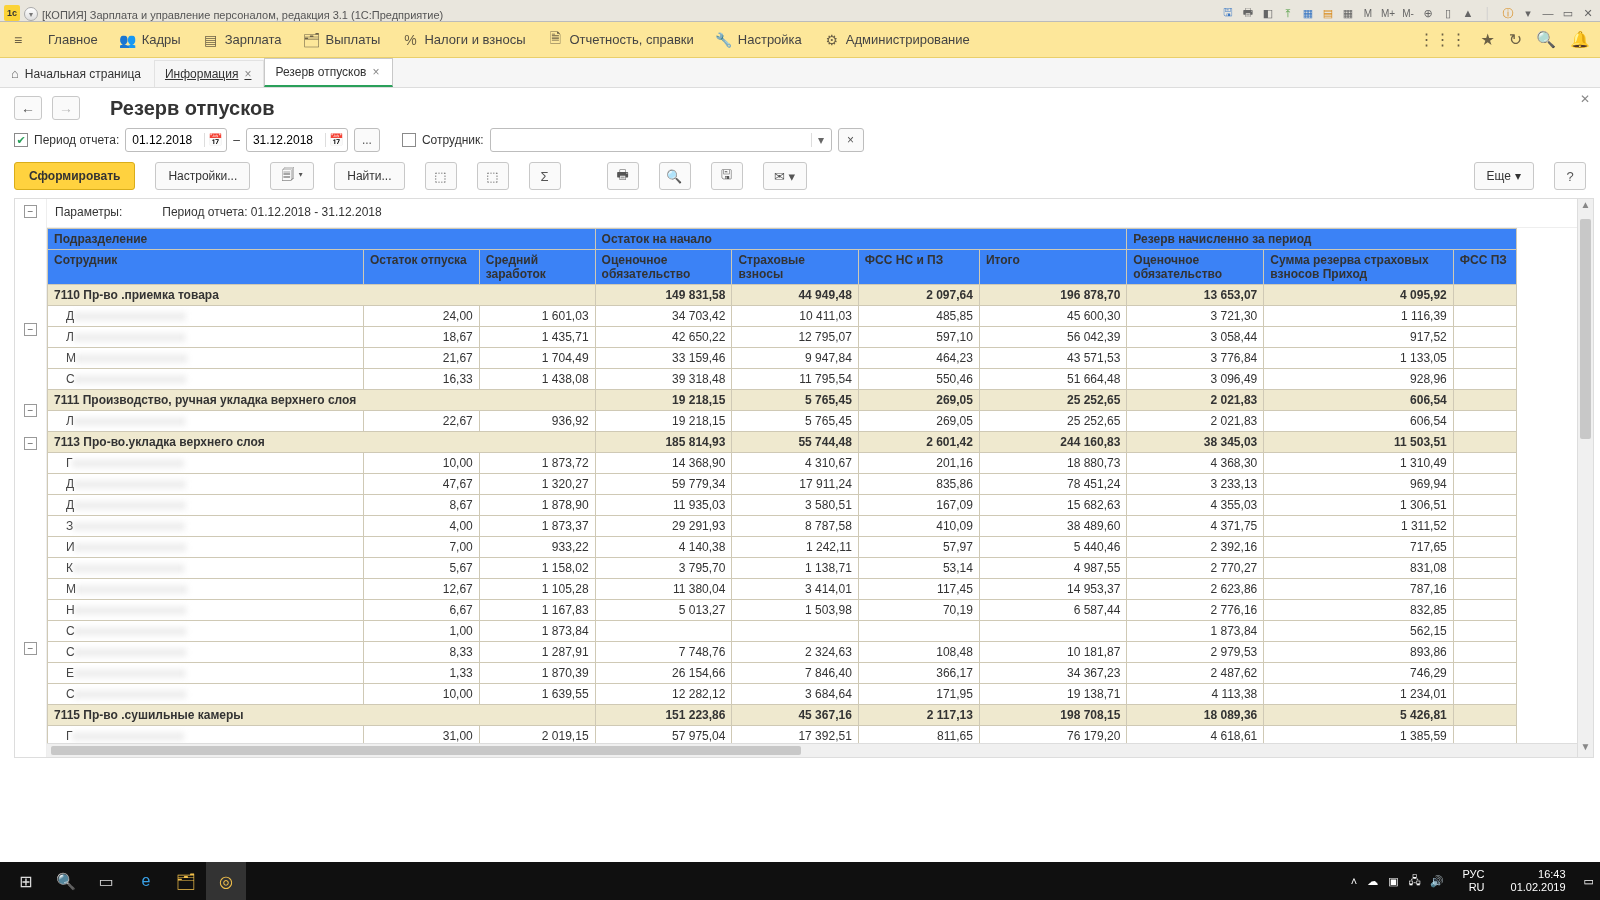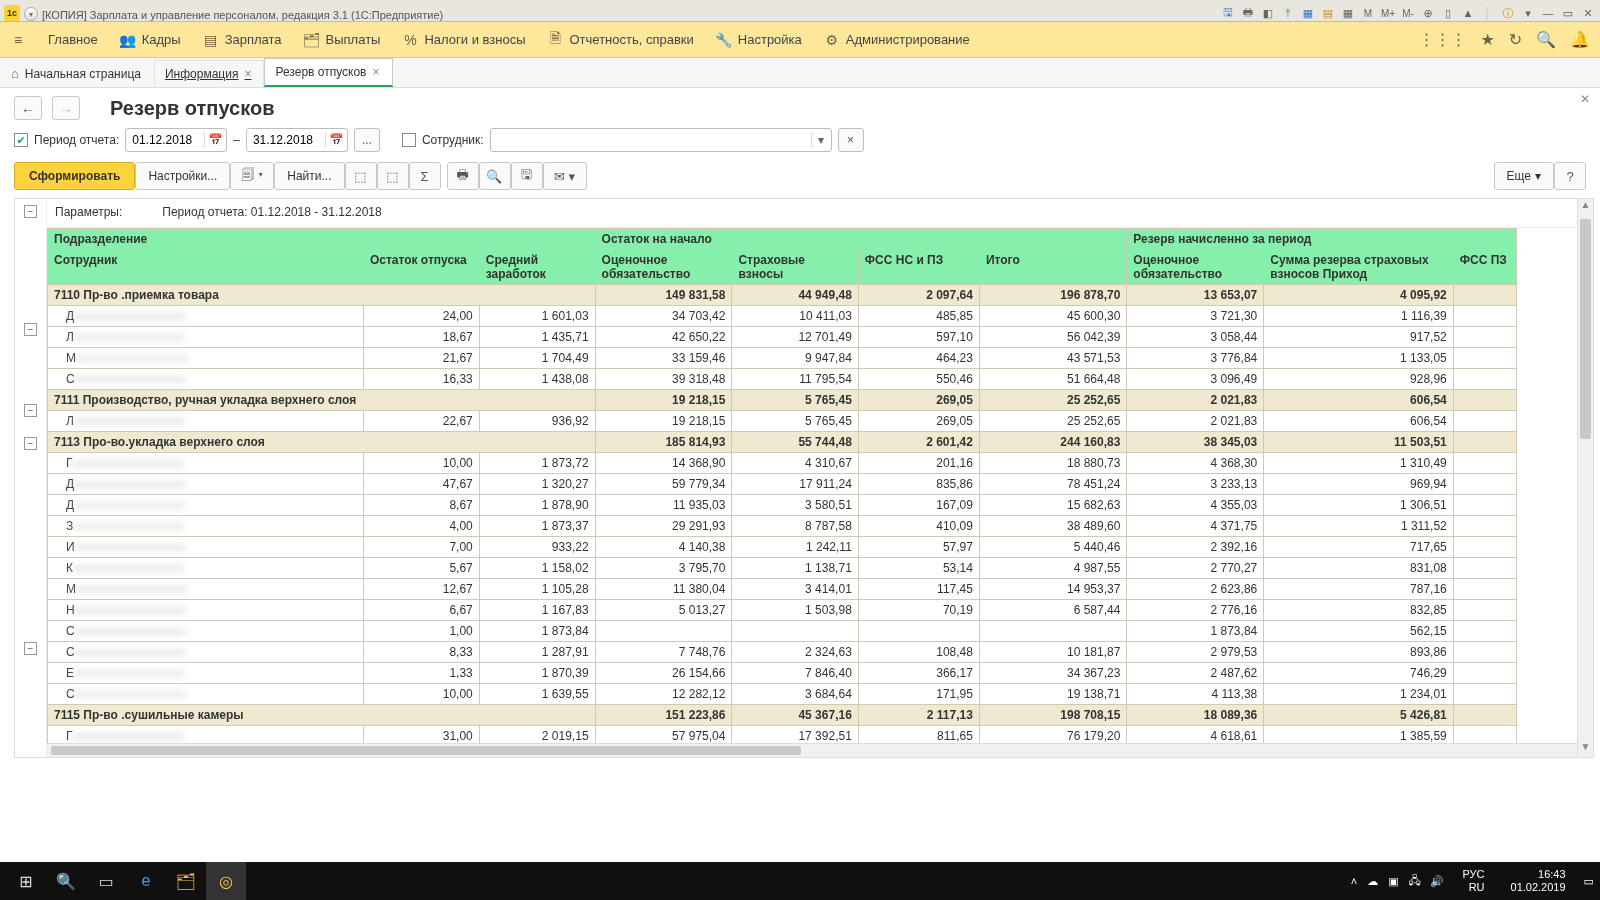--- a/index.html
+++ b/index.html
@@ -36,35 +36,35 @@
   .filterrow { padding:6px 14px; display:flex; align-items:center; gap:6px; font-size:12px;}
   .chk { width:14px; height:14px; border:1px solid #8a8a8a; background:#fff; display:inline-flex; align-items:center; justify-content:center; font-size:11px; color:#2aa05a;}
   .dateinp { display:inline-flex; align-items:center; border:1px solid #bdbdbd; border-radius:3px; height:24px; background:#fff;}
   .dateinp input{ border:none; width:78px; padding:0 6px; font-size:12px; outline:none; background:transparent;}
   .dateinp .cal{ width:22px; text-align:center; color:#666; border-left:1px solid #ddd; font-size:12px;}
   .sqbtn { height:24px; min-width:26px; padding:0 6px; border:1px solid #bdbdbd; border-radius:3px; background:#fafafa; display:inline-flex; align-items:center; justify-content:center; font-size:12px; color:#555;}
   .empsel { display:inline-flex; height:24px; border:1px solid #bdbdbd; border-radius:3px; background:#fff; align-items:center;}
   .empsel input{ border:none; width:320px; padding:0 6px; font-size:12px; outline:none; background:transparent; color:#999;}
   .empsel .dd{ width:20px; text-align:center; color:#666; border-left:1px solid #ddd;}
   
-  .actionrow { padding:4px 14px 8px; display:flex; align-items:center; gap:0;}
+  .actionrow { padding:4px 14px 8px; display:flex; align-items:center; gap:20px;}
   .btn-main { height:28px; padding:0 14px; background:#ffd23f; border:1px solid #d9ad1a; border-radius:3px; font-weight:bold; font-size:12px; color:#333;}
   .btn-plain { height:28px; padding:0 12px; border:1px solid #c8c8c8; border-radius:3px; background:#fafafa; font-size:12px; color:#333; display:inline-flex; align-items:center; gap:4px;}
   .btn-icon { height:28px; width:32px; border:1px solid #c8c8c8; border-radius:3px; background:#fafafa; display:inline-flex; align-items:center;justify-content:center; font-size:13px; color:#555;}
   .btn-icon.dd{width:44px;}
   .actionrow .grow{flex:1;}
   
   .reportwrap { margin:0 6px 6px 14px; border:1px solid #ddd; height:560px; overflow:hidden; position:relative; display:flex;}
   .treecol { width:32px; flex:0 0 32px; border-right:1px solid #eee; padding-top:4px;}
   .treecol .tg { width:13px; height:13px; border:1px solid #999; margin:2px auto 0; font-size:10px; line-height:11px; text-align:center; color:#555; background:#fff;}
   .scrollbody { flex:1; overflow-x:auto; overflow-y:hidden; position:relative;}
   .params { padding:6px 8px 8px; font-size:12px; color:#333; border-bottom:1px solid #eee; display:flex; gap:40px;}
   table.rpt { border-collapse:collapse; table-layout:fixed; width:1470px; font-size:12px; }
   table.rpt th, table.rpt td { border:1px solid #cfc9b5; padding:3px 6px; overflow:hidden; white-space:nowrap; text-overflow:ellipsis; }
-  table.rpt thead th { background:#86efac; font-weight:600; text-align:left; color:#333; vertical-align:top; height:20px;}
+  table.rpt thead th { background:#3b82f6; font-weight:600; text-align:left; color:#333; vertical-align:top; height:20px;}
   table.rpt thead tr.r2 th { font-weight:600;}
   .num { text-align:right; font-variant-numeric: tabular-nums;}
   tr.group td { background:#efe9cf; font-weight:bold; }
   tr.group td.name { text-align:left; }
   tr.detail td.name { padding-left:18px; color:#444; text-align:left;}
   tr.detail td.name .blur { filter: blur(3px); color:#bbb; letter-spacing:1px;}
   
   .vscroll{ width:16px; background:#f0f0f0; border-left:1px solid #ddd; position:relative;}
   .vscroll .thumb{position:absolute; left:2px; right:2px; top:20px; height:220px; background:#c8c8c8; border-radius:2px;}
   .vscroll .arr{position:absolute; left:0; right:0; height:16px; text-align:center; font-size:10px; color:#888; background:#f0f0f0;}
@@ -286,21 +286,21 @@
               <td class="num">45 600,30</td>
               <td class="num">3 721,30</td>
               <td class="num">1 116,39</td>
               <td class="num"></td>
             </tr>
             <tr class="detail">
               <td class="name">Л<span class="blur">xxxxxxxxxxxxxxxx</span></td>
               <td class="num">18,67</td>
               <td class="num">1 435,71</td>
               <td class="num">42 650,22</td>
-              <td class="num">12 701,49</td>
+              <td class="num">12 795,07</td>
               <td class="num">597,10</td>
               <td class="num">56 042,39</td>
               <td class="num">3 058,44</td>
               <td class="num">917,52</td>
               <td class="num"></td>
             </tr>
             <tr class="detail">
               <td class="name">М<span class="blur">xxxxxxxxxxxxxxxx</span></td>
               <td class="num">21,67</td>
               <td class="num">1 704,49</td>

